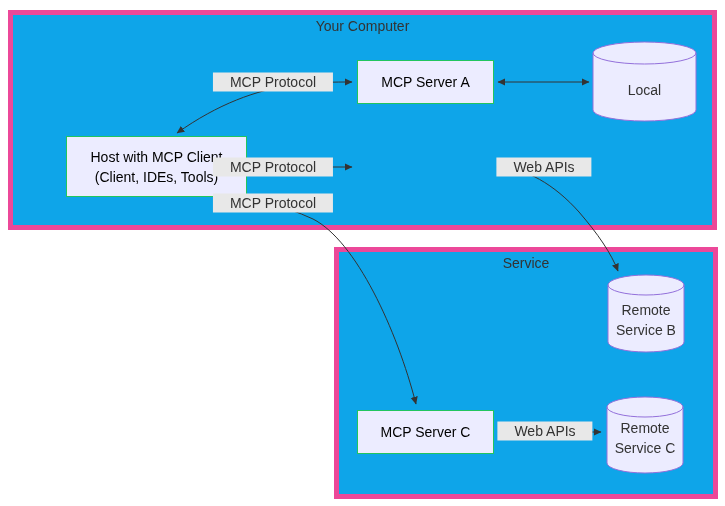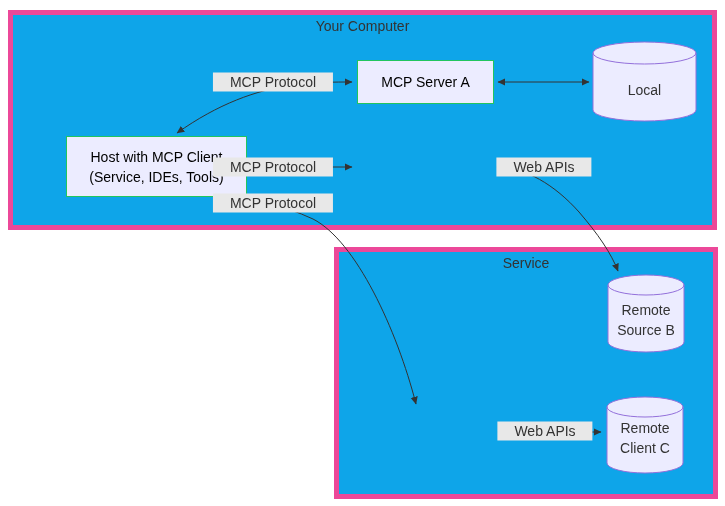--- a/index.html
+++ b/index.html
@@ -76,41 +76,44 @@
 
     <path d="M 498,82 L 589,82" fill="none" stroke="#333333" stroke-width="1" marker-start="url(#arrowhead)" marker-end="url(#arrowhead)"></path>
 
     <path d="M 497,167 C 525,167 555,185 579,212 C 598,234 611,253 618,271" fill="none" stroke="#333333" stroke-width="1" marker-start="url(#arrowhead)" marker-end="url(#arrowhead)"></path>
 
     <path d="M 498,432 L 601,432" fill="none" stroke="#333333" stroke-width="1" marker-start="url(#arrowhead)" marker-end="url(#arrowhead)"></path>
   </svg>
 
   <div class="node" style="left:30px;top:136px;width:181px;height:61px;margin-left:36px;">
     <span>Host with MCP Client</span>
-    <span>(Service, IDEs, Tools)</span>
+    <span>(Client, IDEs, Tools)</span>
   </div>
 
   <div class="node" style="left:357px;top:60px;width:137px;height:44px;">
     <span>MCP Server A</span>
   </div>
 
 
+  <div class="node" style="left:357px;top:410px;width:137px;height:44px;">
+    <span>MCP Server C</span>
+  </div>
 
   <div class="cyl-label" style="left:593px;top:62px;width:103px;height:56px;">
     <span>Local</span>
   </div>
 
   <div class="cyl-label" style="left:608px;top:292px;width:76px;height:56px;">
     <span>Remote</span>
-    <span>Source B</span>
+    <span>Service B</span>
   </div>
 
   <div class="cyl-label" style="left:607px;top:410px;width:76px;height:56px;">
     <span>Remote</span>
-    <span>Client C</span>
+    <span>Service C</span>
   </div>
 
   <div class="edge-label" style="left:273px;top:82px;">MCP Protocol</div>
 
   <div class="edge-label" style="left:273px;top:167px;">MCP Protocol</div>
 
   <div class="edge-label" style="left:273px;top:203px;">MCP Protocol</div>
 
   <div class="edge-label" style="left:544px;top:167px;">Web APIs</div>
 

